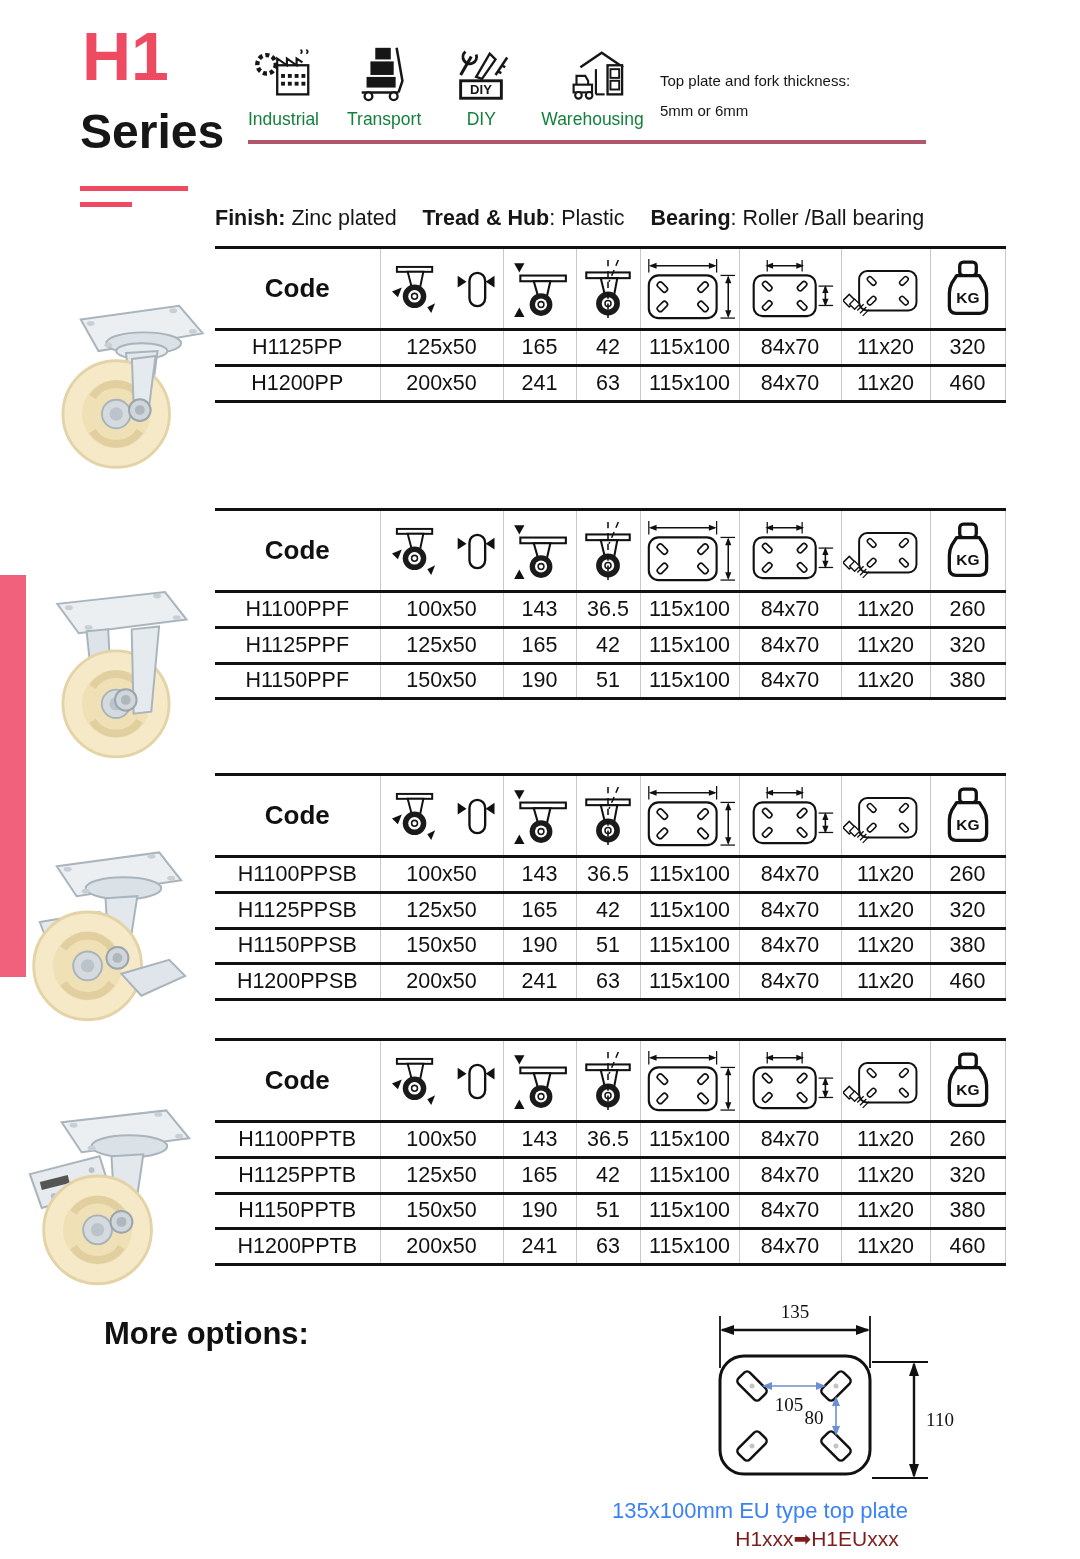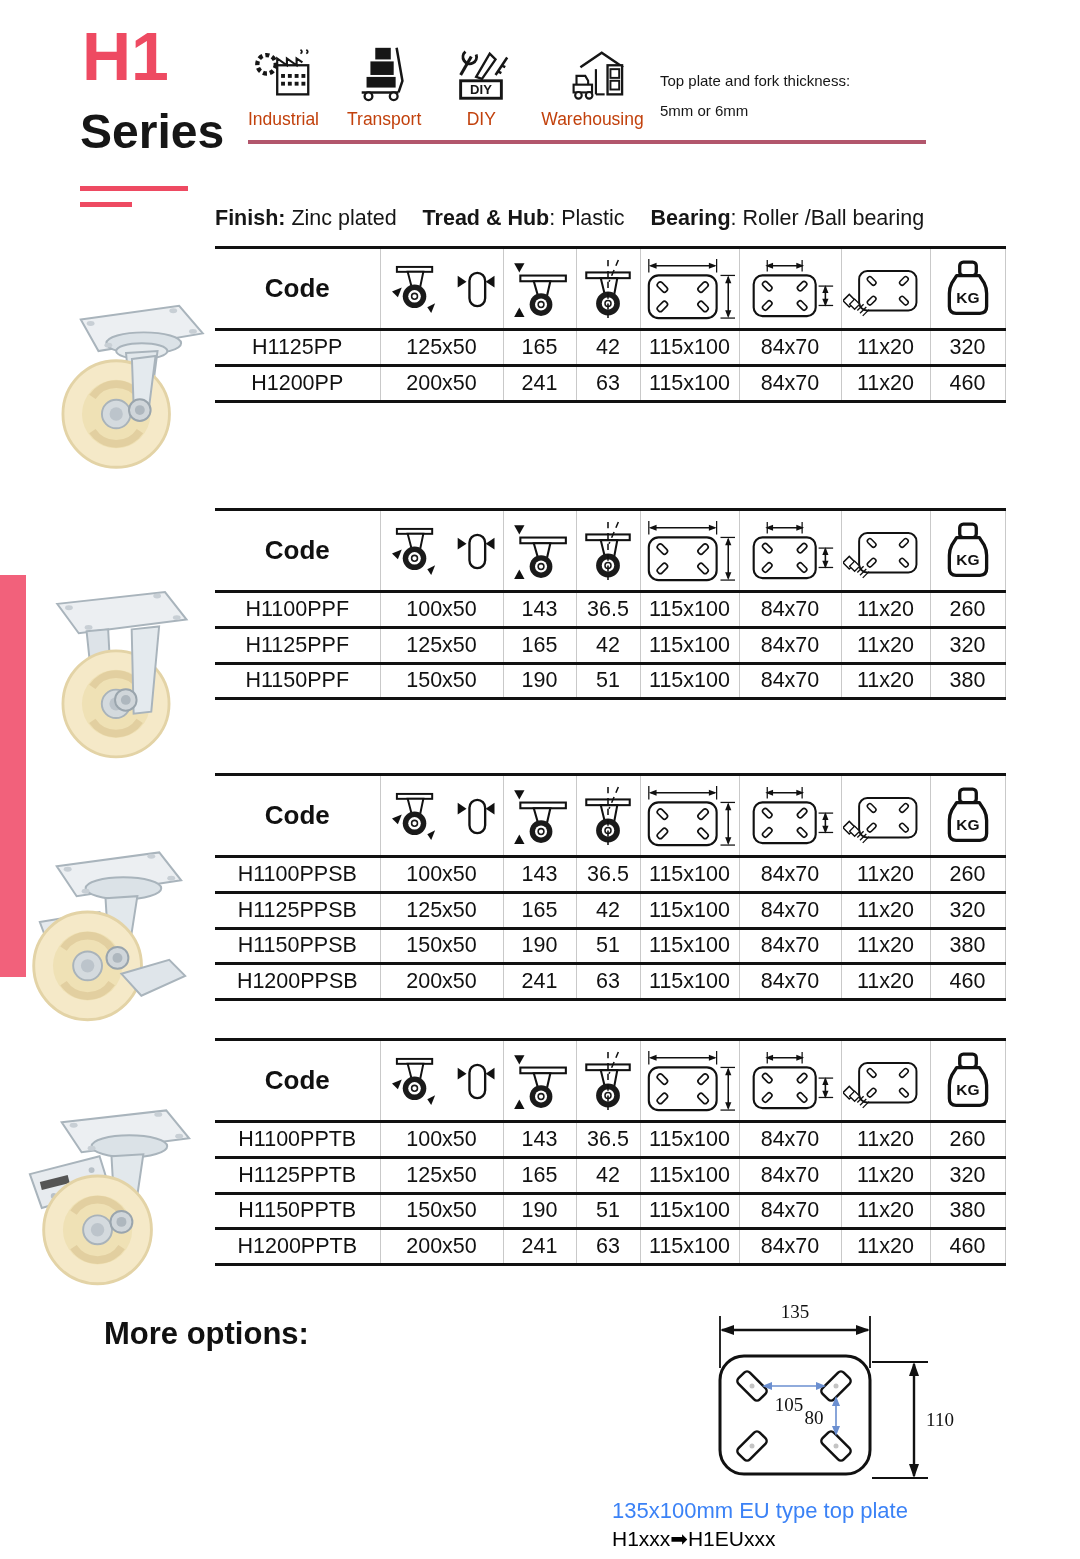--- a/index.html
+++ b/index.html
@@ -10,21 +10,21 @@
   
   .h1code{left:82px;top:22px;font-size:68px;font-weight:700;color:#ee4a62;line-height:1;}
   .seriesword{left:80px;top:106px;font-size:48px;font-weight:600;color:#161616;line-height:1.1;}
   .sline1{left:80px;top:186px;width:108px;height:5px;background:#ee4a62;}
   .sline2{left:80px;top:202px;width:52px;height:5px;background:#ee4a62;}
 
   
   .apps{left:248px;top:42px;display:flex;gap:28px;}
   .app{display:flex;flex-direction:column;align-items:center;}
   .app svg{width:64px;height:64px;}
-  .app .lbl{font-size:17.5px;margin-top:3px;color:#c2410c;}
+  .app .lbl{font-size:17.5px;margin-top:3px;color:#15803d;}
 
   .thickness{left:660px;top:66px;font-size:15px;line-height:30px;color:#161616;}
   .rule-apps{left:248px;top:140px;width:678px;height:3.5px;background:#b2566c;}
 
   
   .finish{left:215px;top:206px;font-size:21.5px;white-space:nowrap;}
   .finish .seg{margin-right:20px;}
   .finish b{font-weight:700;}
 
   
@@ -40,21 +40,21 @@
   #t1{top:246px;} #t2{top:508px;} #t3{top:773px;} #t4{top:1038px;}
 
   
   .pinkbar{left:0;top:575px;width:26px;height:402px;background:#f2617b;}
   .photo{pointer-events:none;}
 
   .more{left:104px;top:1316px;font-size:31px;font-weight:700;color:#111;}
 
   .diagram{left:652px;top:1298px;}
   .cap1{left:612px;top:1498px;width:410px;text-align:left;font-size:22px;color:#3b82f6;}
-  .cap2{left:612px;top:1527px;width:410px;font-size:21px;color:#000000;}
+  .cap2{left:612px;top:1527px;width:410px;text-align:center;font-size:21px;color:#7f1d1d;}
 </style>
 </head>
 <body>
 
 <svg aria-hidden="true" style="position:absolute;width:0;height:0;overflow:hidden">
   <defs>
     <symbol id="ic-wheel" viewBox="0 0 108 52">
       <rect x="8" y="4" width="36" height="5" fill="#fff" stroke="#111" stroke-width="2"></rect>
       <path d="M19 9 L35 9 L31 28 L24 28 Z" fill="#fff" stroke="#111" stroke-width="2"></path>
       <circle cx="26" cy="34" r="12" fill="#1a1a1a"></circle>

